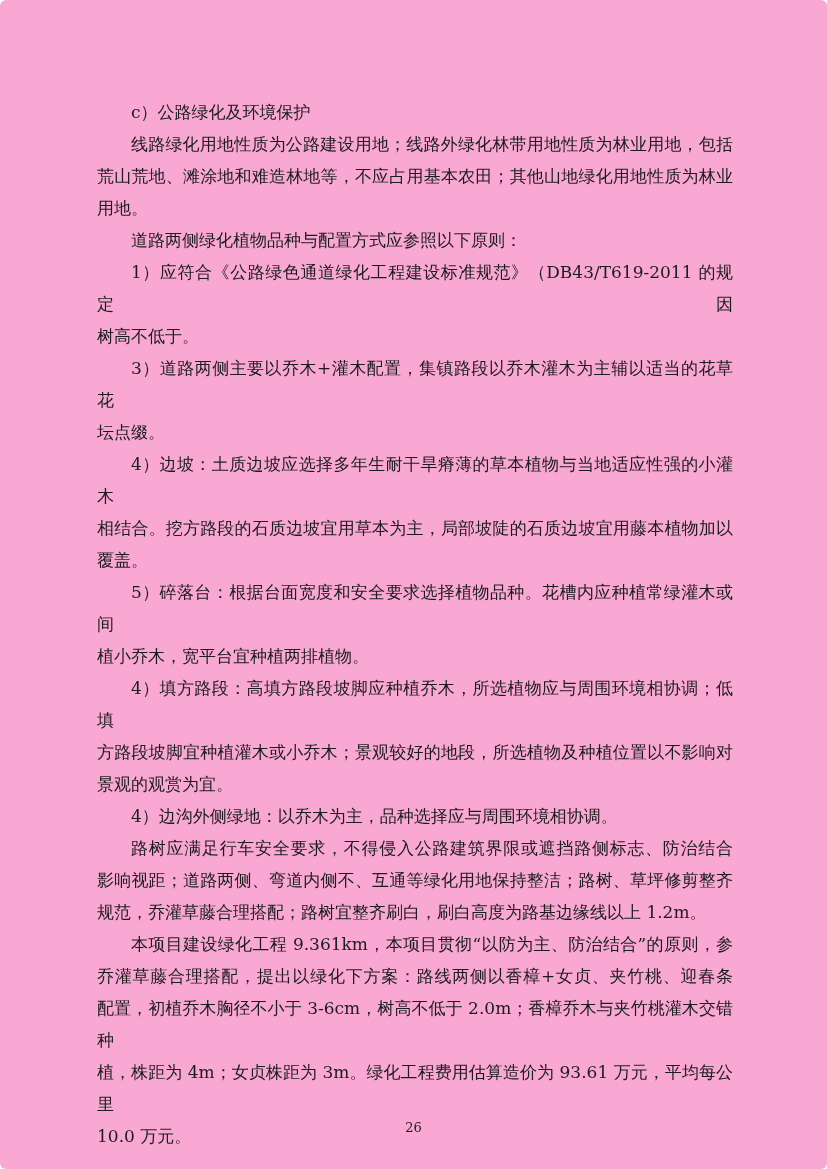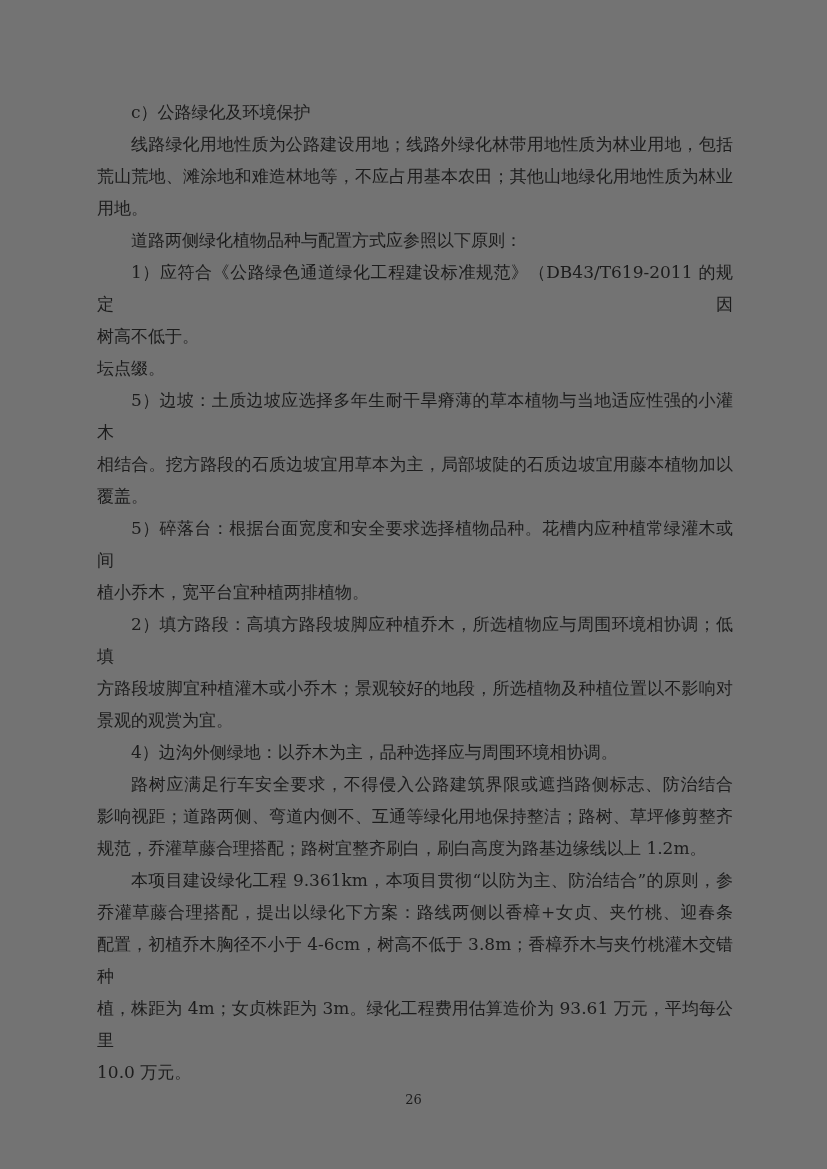--- a/index.html
+++ b/index.html
@@ -1,38 +1,39 @@
 <!DOCTYPE html>
 <html><head>
 <meta charset="utf-8">
 <style>
   html, body { margin: 0; padding: 0; background: #ffffff; }
   .page {
     position: relative;
     width: 827px;
     height: 1169px;
-    background: #737373;
+    background: #f9a8d4;
     overflow: hidden;
     font-family: "DejaVu Serif", "Liberation Serif", serif;
     color: #1c1c1c;
+    border-radius: 6px;
   }
   .content {
     position: absolute;
     left: 97px;
     top: 96px;
     width: 636px;
   }
   .para { font-size: 17px; line-height: 32px; }
   .para .line { display: block; }
   .para .line.full { text-align: justify; text-align-last: justify; }
   .para .line.last { text-align: left; text-align-last: left; }
   .para .line.first { text-indent: 34px; }
   .footer {
     position: absolute;
-    top: 1092px;
+    top: 1120px;
     left: 0;
     width: 827px;
     text-align: center;
     font-size: 13px;
   }
 </style>
 </head>
 <body>
 
 <div class="page">
@@ -47,48 +48,49 @@
           <div class="line last">用地。</div>
         </div>
         <div class="para">
           <div class="line first last">道路两侧绿化植物品种与配置方式应参照以下原则：</div>
         </div>
         <div class="para">
           <div class="line first full">1）应符合《公路绿色通道绿化工程建设标准规范》（DB43/T619-2011 的规定因</div>
           <div class="line last">树高不低于。</div>
         </div>
         <div class="para">
+          <div class="line first full">3）道路两侧主要以乔木+灌木配置，集镇路段以乔木灌木为主辅以适当的花草花</div>
           <div class="line last">坛点缀。</div>
         </div>
         <div class="para">
-          <div class="line first full">5）边坡：土质边坡应选择多年生耐干旱瘠薄的草本植物与当地适应性强的小灌木</div>
+          <div class="line first full">4）边坡：土质边坡应选择多年生耐干旱瘠薄的草本植物与当地适应性强的小灌木</div>
           <div class="line full">相结合。挖方路段的石质边坡宜用草本为主，局部坡陡的石质边坡宜用藤本植物加以</div>
           <div class="line last">覆盖。</div>
         </div>
         <div class="para">
           <div class="line first full">5）碎落台：根据台面宽度和安全要求选择植物品种。花槽内应种植常绿灌木或间</div>
           <div class="line last">植小乔木，宽平台宜种植两排植物。</div>
         </div>
         <div class="para">
-          <div class="line first full">2）填方路段：高填方路段坡脚应种植乔木，所选植物应与周围环境相协调；低填</div>
+          <div class="line first full">4）填方路段：高填方路段坡脚应种植乔木，所选植物应与周围环境相协调；低填</div>
           <div class="line full">方路段坡脚宜种植灌木或小乔木；景观较好的地段，所选植物及种植位置以不影响对</div>
           <div class="line last">景观的观赏为宜。</div>
         </div>
         <div class="para">
           <div class="line first last">4）边沟外侧绿地：以乔木为主，品种选择应与周围环境相协调。</div>
         </div>
         <div class="para">
           <div class="line first full">路树应满足行车安全要求，不得侵入公路建筑界限或遮挡路侧标志、防治结合</div>
           <div class="line full">影响视距；道路两侧、弯道内侧不、互通等绿化用地保持整洁；路树、草坪修剪整齐</div>
           <div class="line last">规范，乔灌草藤合理搭配；路树宜整齐刷白，刷白高度为路基边缘线以上 1.2m。</div>
         </div>
         <div class="para">
           <div class="line first full">本项目建设绿化工程 9.361km，本项目贯彻“以防为主、防治结合”的原则，参</div>
           <div class="line full">乔灌草藤合理搭配，提出以绿化下方案：路线两侧以香樟+女贞、夹竹桃、迎春条</div>
-          <div class="line full">配置，初植乔木胸径不小于 4-6cm，树高不低于 3.8m；香樟乔木与夹竹桃灌木交错种</div>
+          <div class="line full">配置，初植乔木胸径不小于 3-6cm，树高不低于 2.0m；香樟乔木与夹竹桃灌木交错种</div>
           <div class="line full">植，株距为 4m；女贞株距为 3m。绿化工程费用估算造价为 93.61 万元，平均每公里</div>
           <div class="line last">10.0 万元。</div>
         </div>
       </div>
 
   </div>
 
   <div class="footer">
     <span>26</span>
   </div>

